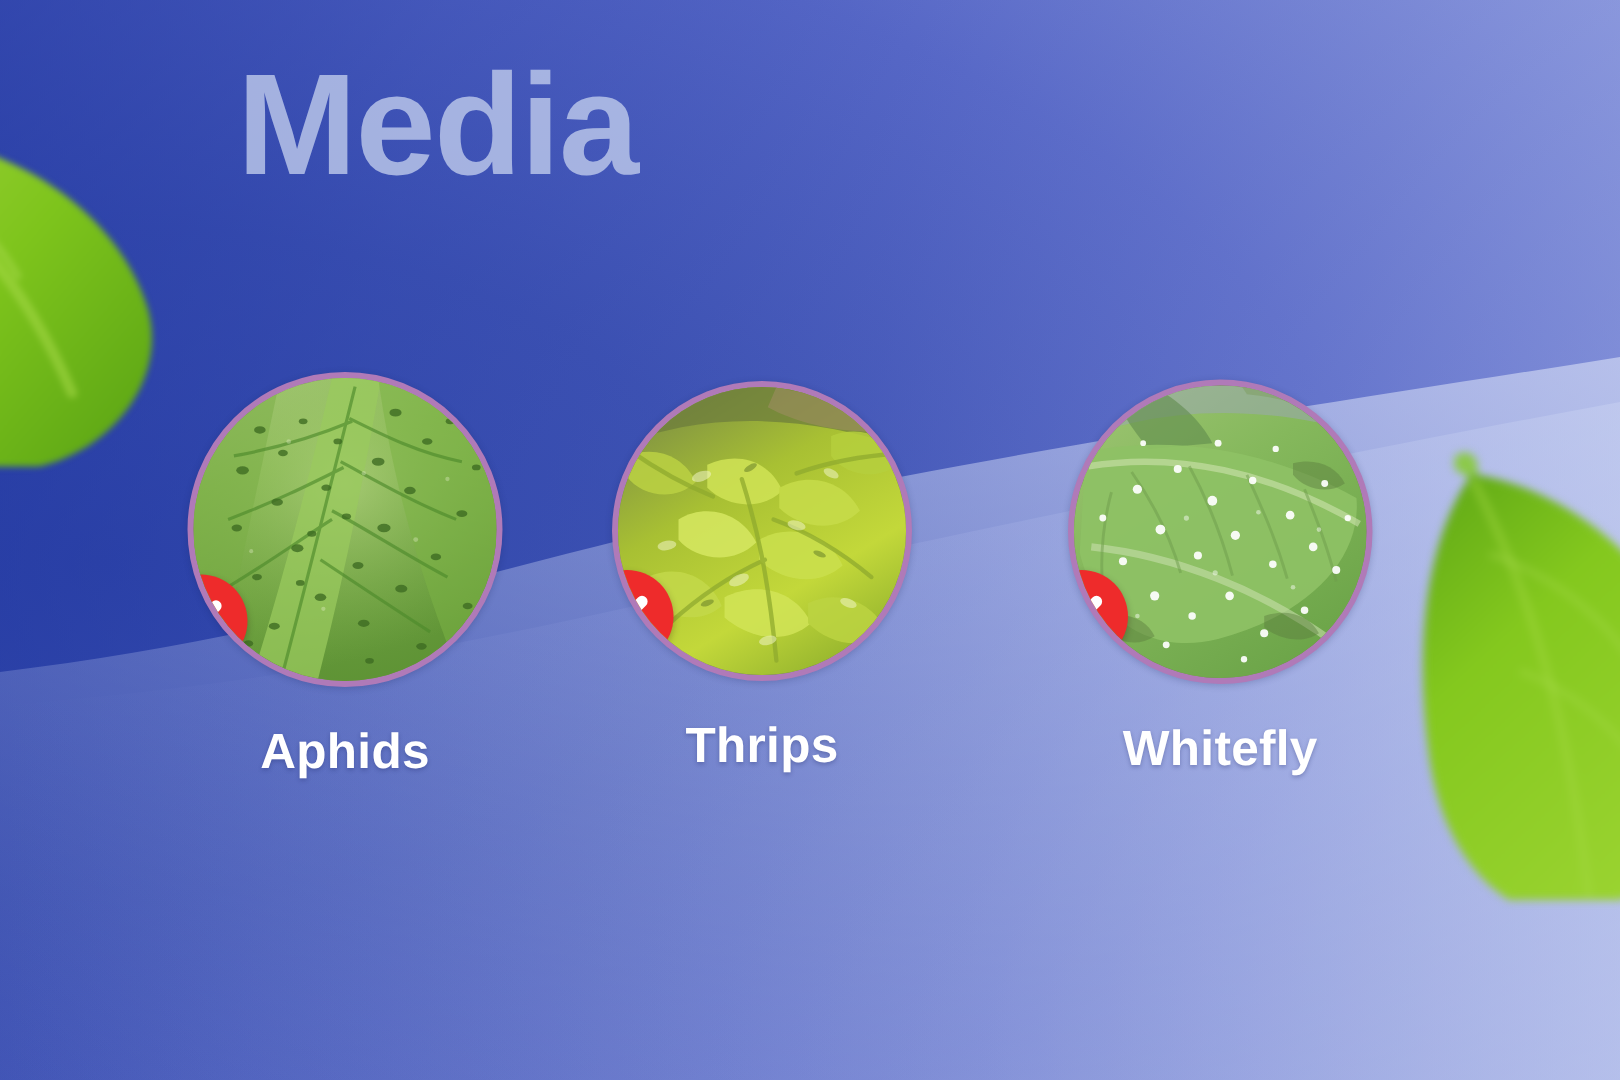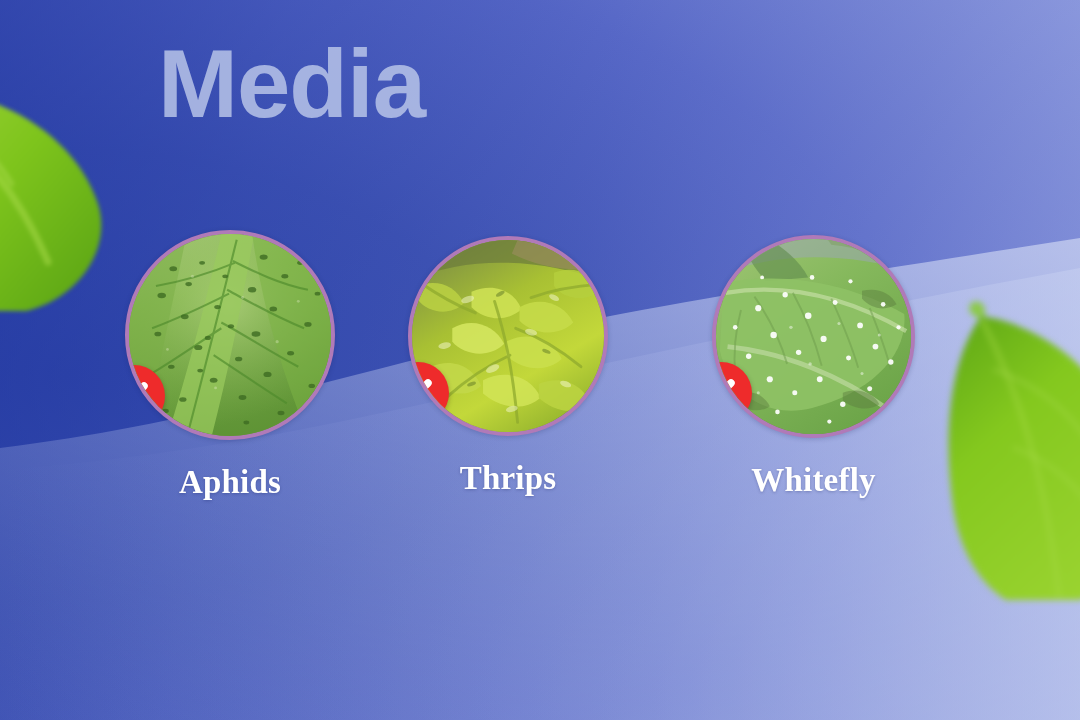--- a/index.html
+++ b/index.html
@@ -61,25 +61,24 @@
     letter-spacing:-1px;
     color:#bfcbec;
     opacity:0.80;
     line-height:1.05;
     user-select:none;
   }
 
   
   .cards {
     position:absolute;
-    left:0; top:230px;
+    left:0; top:248px;
     width:996px;
     display:flex;
     align-items:flex-start;
-    font-family:Liberation Serif, serif;
   }
   .card {
     position:relative;
     display:flex;
     flex-direction:column;
     align-items:center;
   }
   .card-0 { margin-left:125px; }
   .card-1 { margin-left:73px; margin-top:6px;align-items:center; }
   .card-2 { margin-left:104px; margin-top:5px; }

